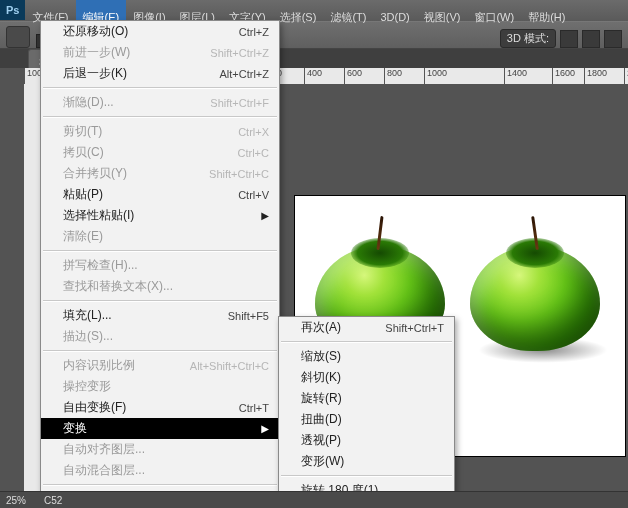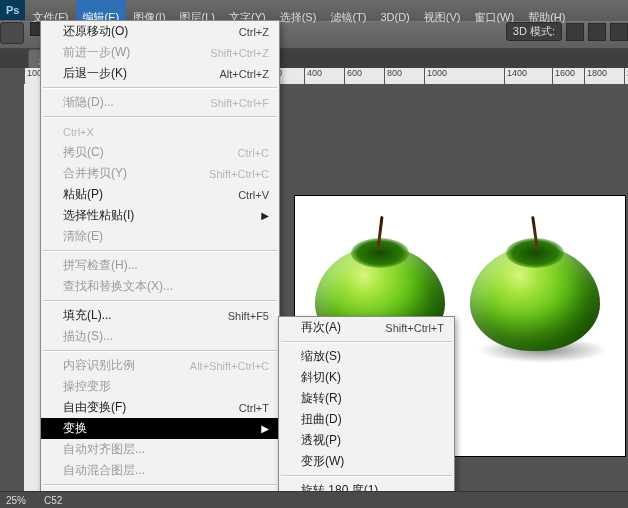--- a/index.html
+++ b/index.html
@@ -1,20 +1,20 @@
 <!DOCTYPE html>
 <html><head>
 <meta charset="utf-8">
 <style>
 html,body{margin:0;padding:0;width:628px;height:508px;overflow:hidden;font-family:"Microsoft YaHei","SimSun",Arial,sans-serif;font-size:12px;background:#535353;color:#000}
 .menubar{height:21px;background:linear-gradient(#6b6b6b,#5a5a5a);display:flex;align-items:flex-start;color:#ddd;font-size:11px}
 .menubar .ps{background:#0a3a5a;color:#9ecfef;font-weight:bold;padding:0 6px;height:20px;line-height:20px;font-size:11px}
 .menubar .mi{padding:7px 7px;height:20px;line-height:20px;cursor:default}
 .menubar .mi.open{background:#2f6fb5;color:#fff}
-.optbar{height:26px;background:linear-gradient(#6f6f6f,#5f5f5f);border-top:1px solid #777;border-bottom:1px solid #444;display:flex;align-items:flex-start;gap:6px;padding:0 0;color:#ddd;font-size:11px}
+.optbar{height:26px;background:linear-gradient(#6f6f6f,#5f5f5f);border-top:1px solid #777;border-bottom:1px solid #444;display:flex;align-items:flex-end;gap:6px;padding:0 6px;color:#ddd;font-size:11px}
 .optbar .slot{width:22px;height:20px;background:#4a4a4a;border:1px solid #333;border-radius:3px}
 .optbar .chk{width:12px;height:12px;background:#333;border:1px solid #222}
 .optbar .sq{width:16px;height:16px;background:#3a3a3a;border:1px solid #2a2a2a}
 .optbar .right{margin-left:auto;display:flex;gap:4px;align-items:center}
 .optbar .dd{background:#3d3d3d;border:1px solid #2a2a2a;border-radius:3px;padding:1px 6px}
 .tabbar{height:22px;background:#3f3f3f;border-bottom:1px solid #2b2b2b;display:flex;align-items:flex-end;padding-left:28px}
 .tabbar .tab{background:#6a6a6a;color:#eee;font-size:11px;padding:3px 10px;border-radius:3px 3px 0 0;border:1px solid #505050;border-bottom:none}
 .workspace{position:absolute;top:68px;left:0;right:0;bottom:16px;background:#535353}
 .ruler-h{position:absolute;top:0;left:24px;right:0;height:16px;background:#e9e9e9;border-bottom:1px solid #999;overflow:hidden}
 .ruler-h .tick{position:absolute;top:0;height:16px;border-left:1px solid #555;font-size:9px;color:#444;padding-left:2px}
@@ -238,20 +238,21 @@
       <span class="lbl">后退一步(K)</span>
       <span class="sc">Alt+Ctrl+Z</span>
     </div>
     <div class="sep"></div>
     <div class="row disabled">
       <span class="lbl">渐隐(D)...</span>
       <span class="sc">Shift+Ctrl+F</span>
     </div>
     <div class="sep"></div>
     <div class="row disabled">
+      <span class="lbl">剪切(T)</span>
       <span class="sc">Ctrl+X</span>
     </div>
     <div class="row disabled">
       <span class="lbl">拷贝(C)</span>
       <span class="sc">Ctrl+C</span>
     </div>
     <div class="row disabled">
       <span class="lbl">合并拷贝(Y)</span>
       <span class="sc">Shift+Ctrl+C</span>
     </div>

